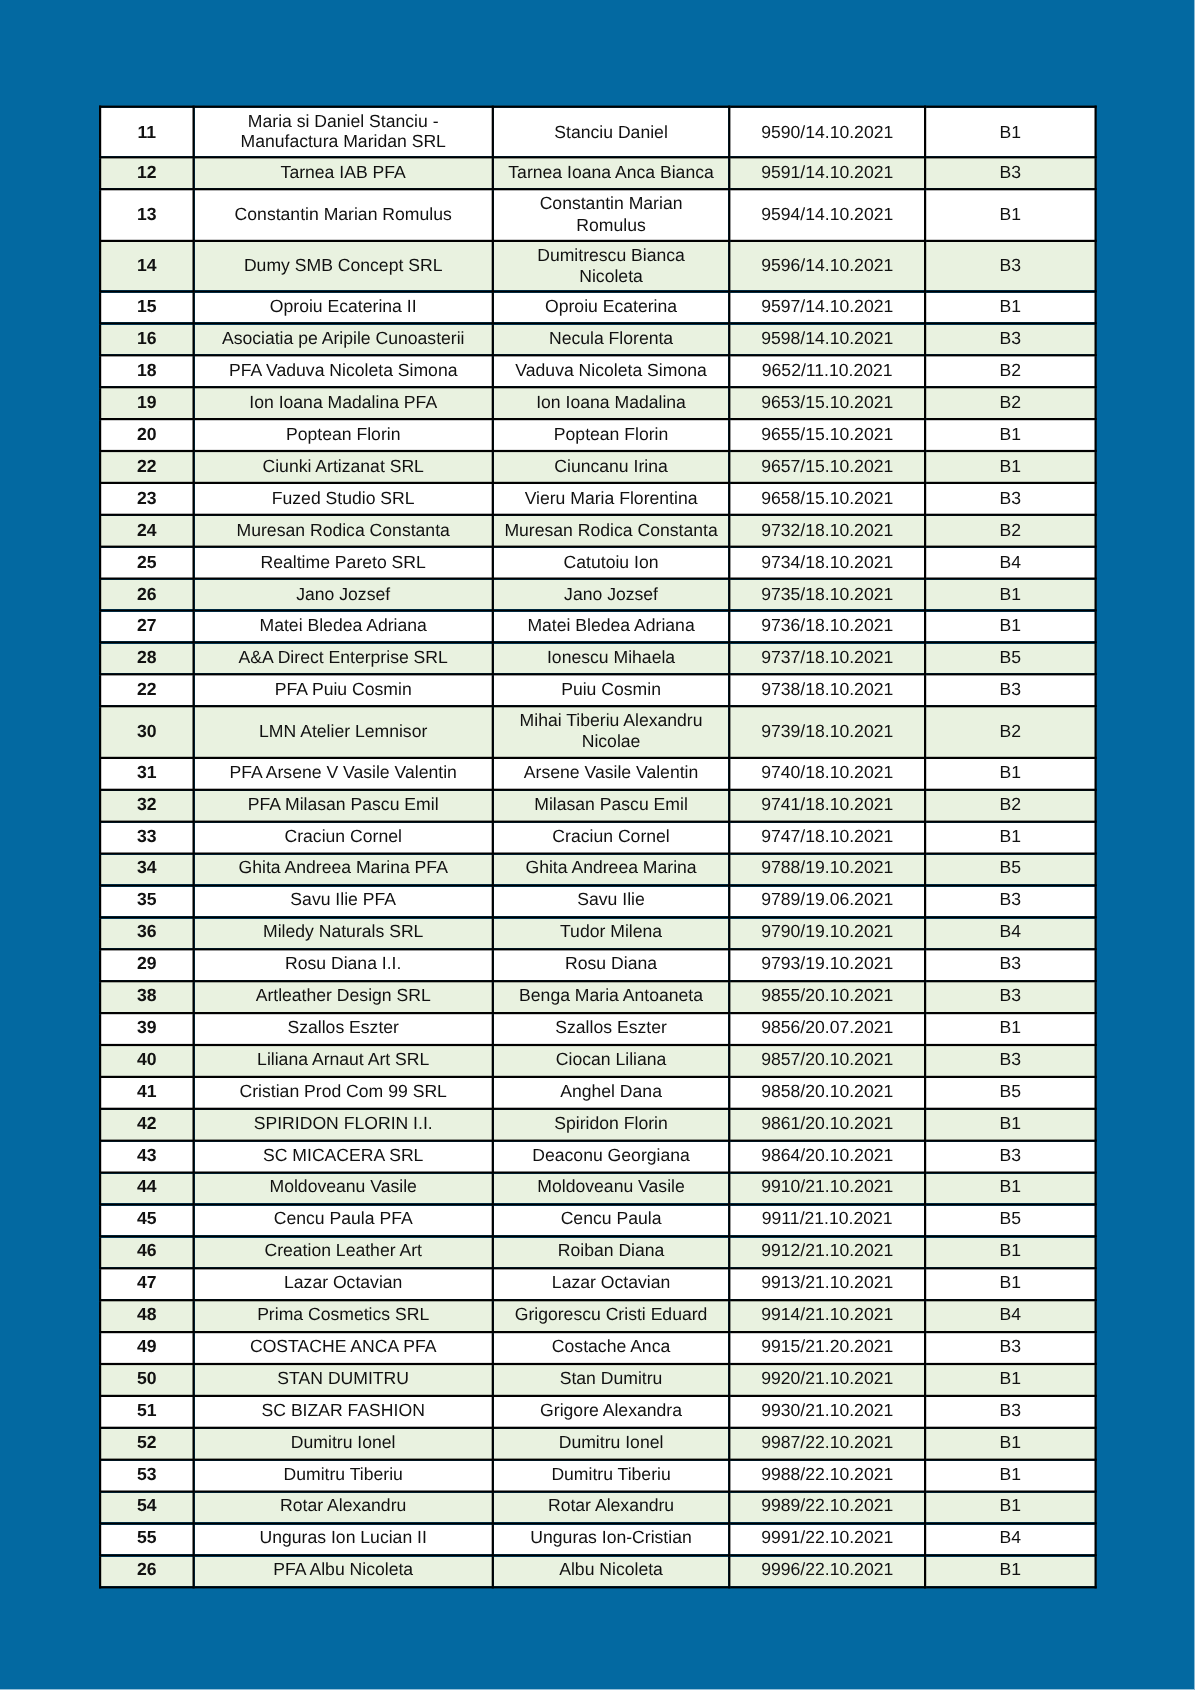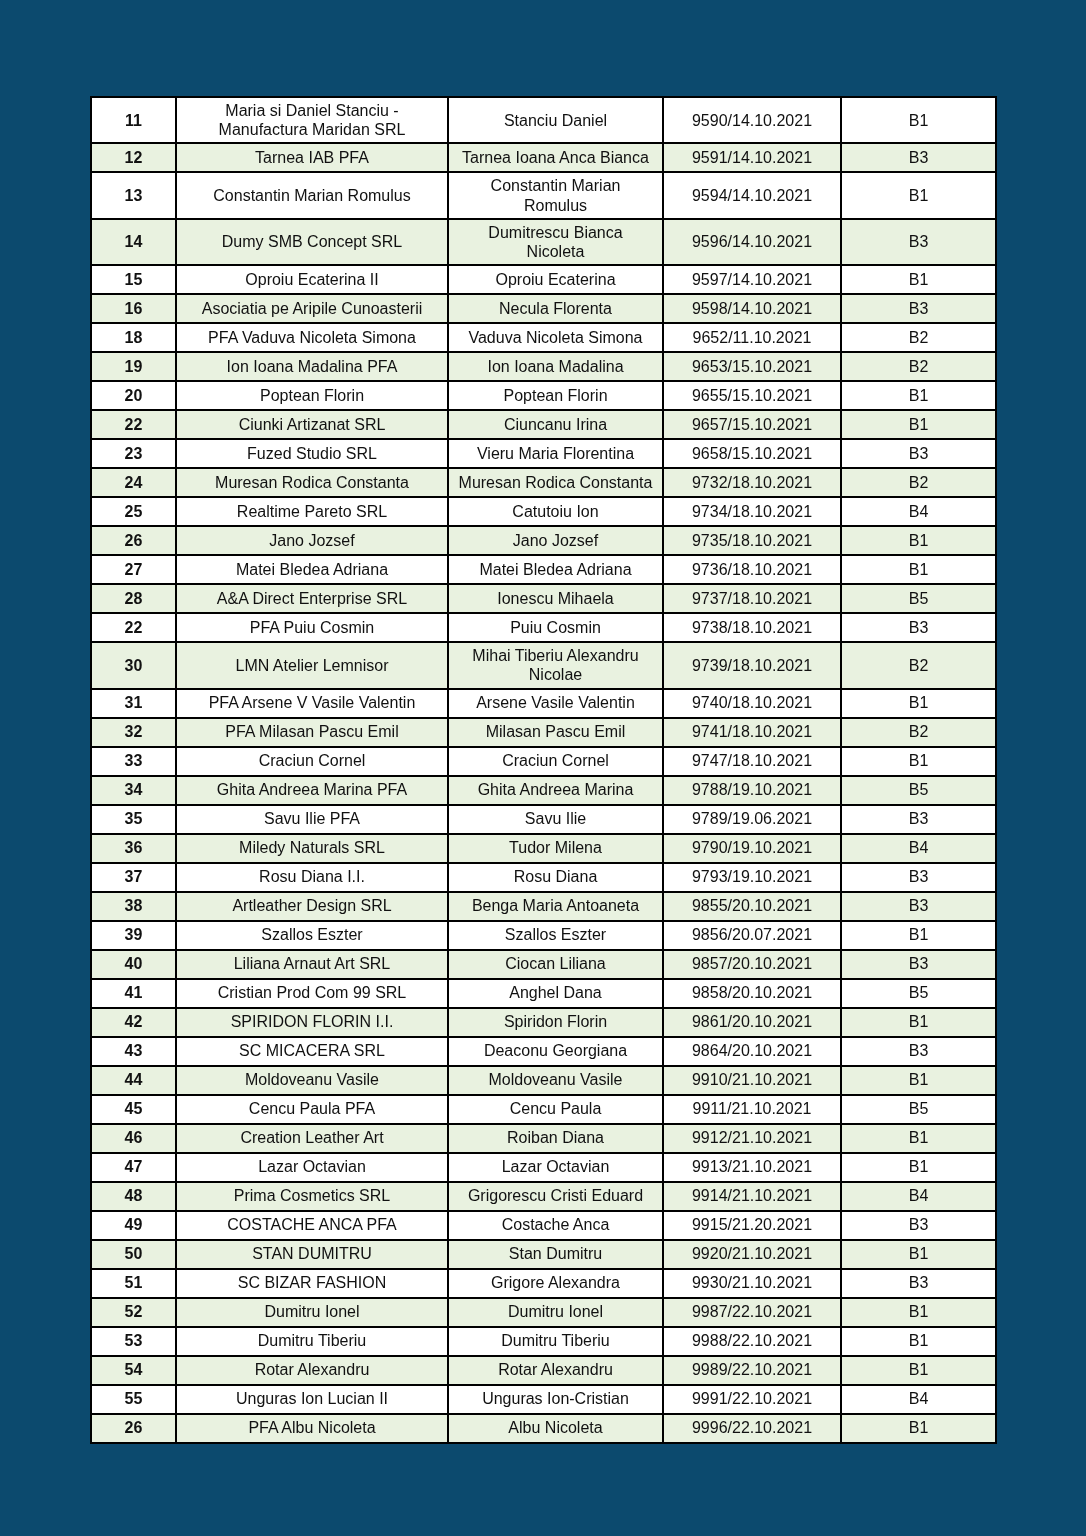--- a/index.html
+++ b/index.html
@@ -4,21 +4,21 @@
 <style>
   html, body {
     margin: 0;
     padding: 0;
     background: #ffffff;
   }
   .page {
     position: relative;
     width: 1086px;
     height: 1536px;
-    background: #0c4a6e;
+    background: #0369a1;
     font-family: "Liberation Sans", "DejaVu Sans", sans-serif;
     color: #111111;
     overflow: hidden;
   }
   table.registry {
     position: absolute;
     left: 90px;
     top: 96px;
     width: 905px;
     border-collapse: collapse;
@@ -226,21 +226,21 @@
       <td>B3</td>
     </tr>
         <tr>
       <td class="num">36</td>
       <td>Miledy Naturals SRL</td>
       <td>Tudor Milena</td>
       <td>9790/19.10.2021</td>
       <td>B4</td>
     </tr>
         <tr>
-      <td class="num">37</td>
+      <td class="num">29</td>
       <td>Rosu Diana I.I.</td>
       <td>Rosu Diana</td>
       <td>9793/19.10.2021</td>
       <td>B3</td>
     </tr>
         <tr>
       <td class="num">38</td>
       <td>Artleather Design SRL</td>
       <td>Benga Maria Antoaneta</td>
       <td>9855/20.10.2021</td>

